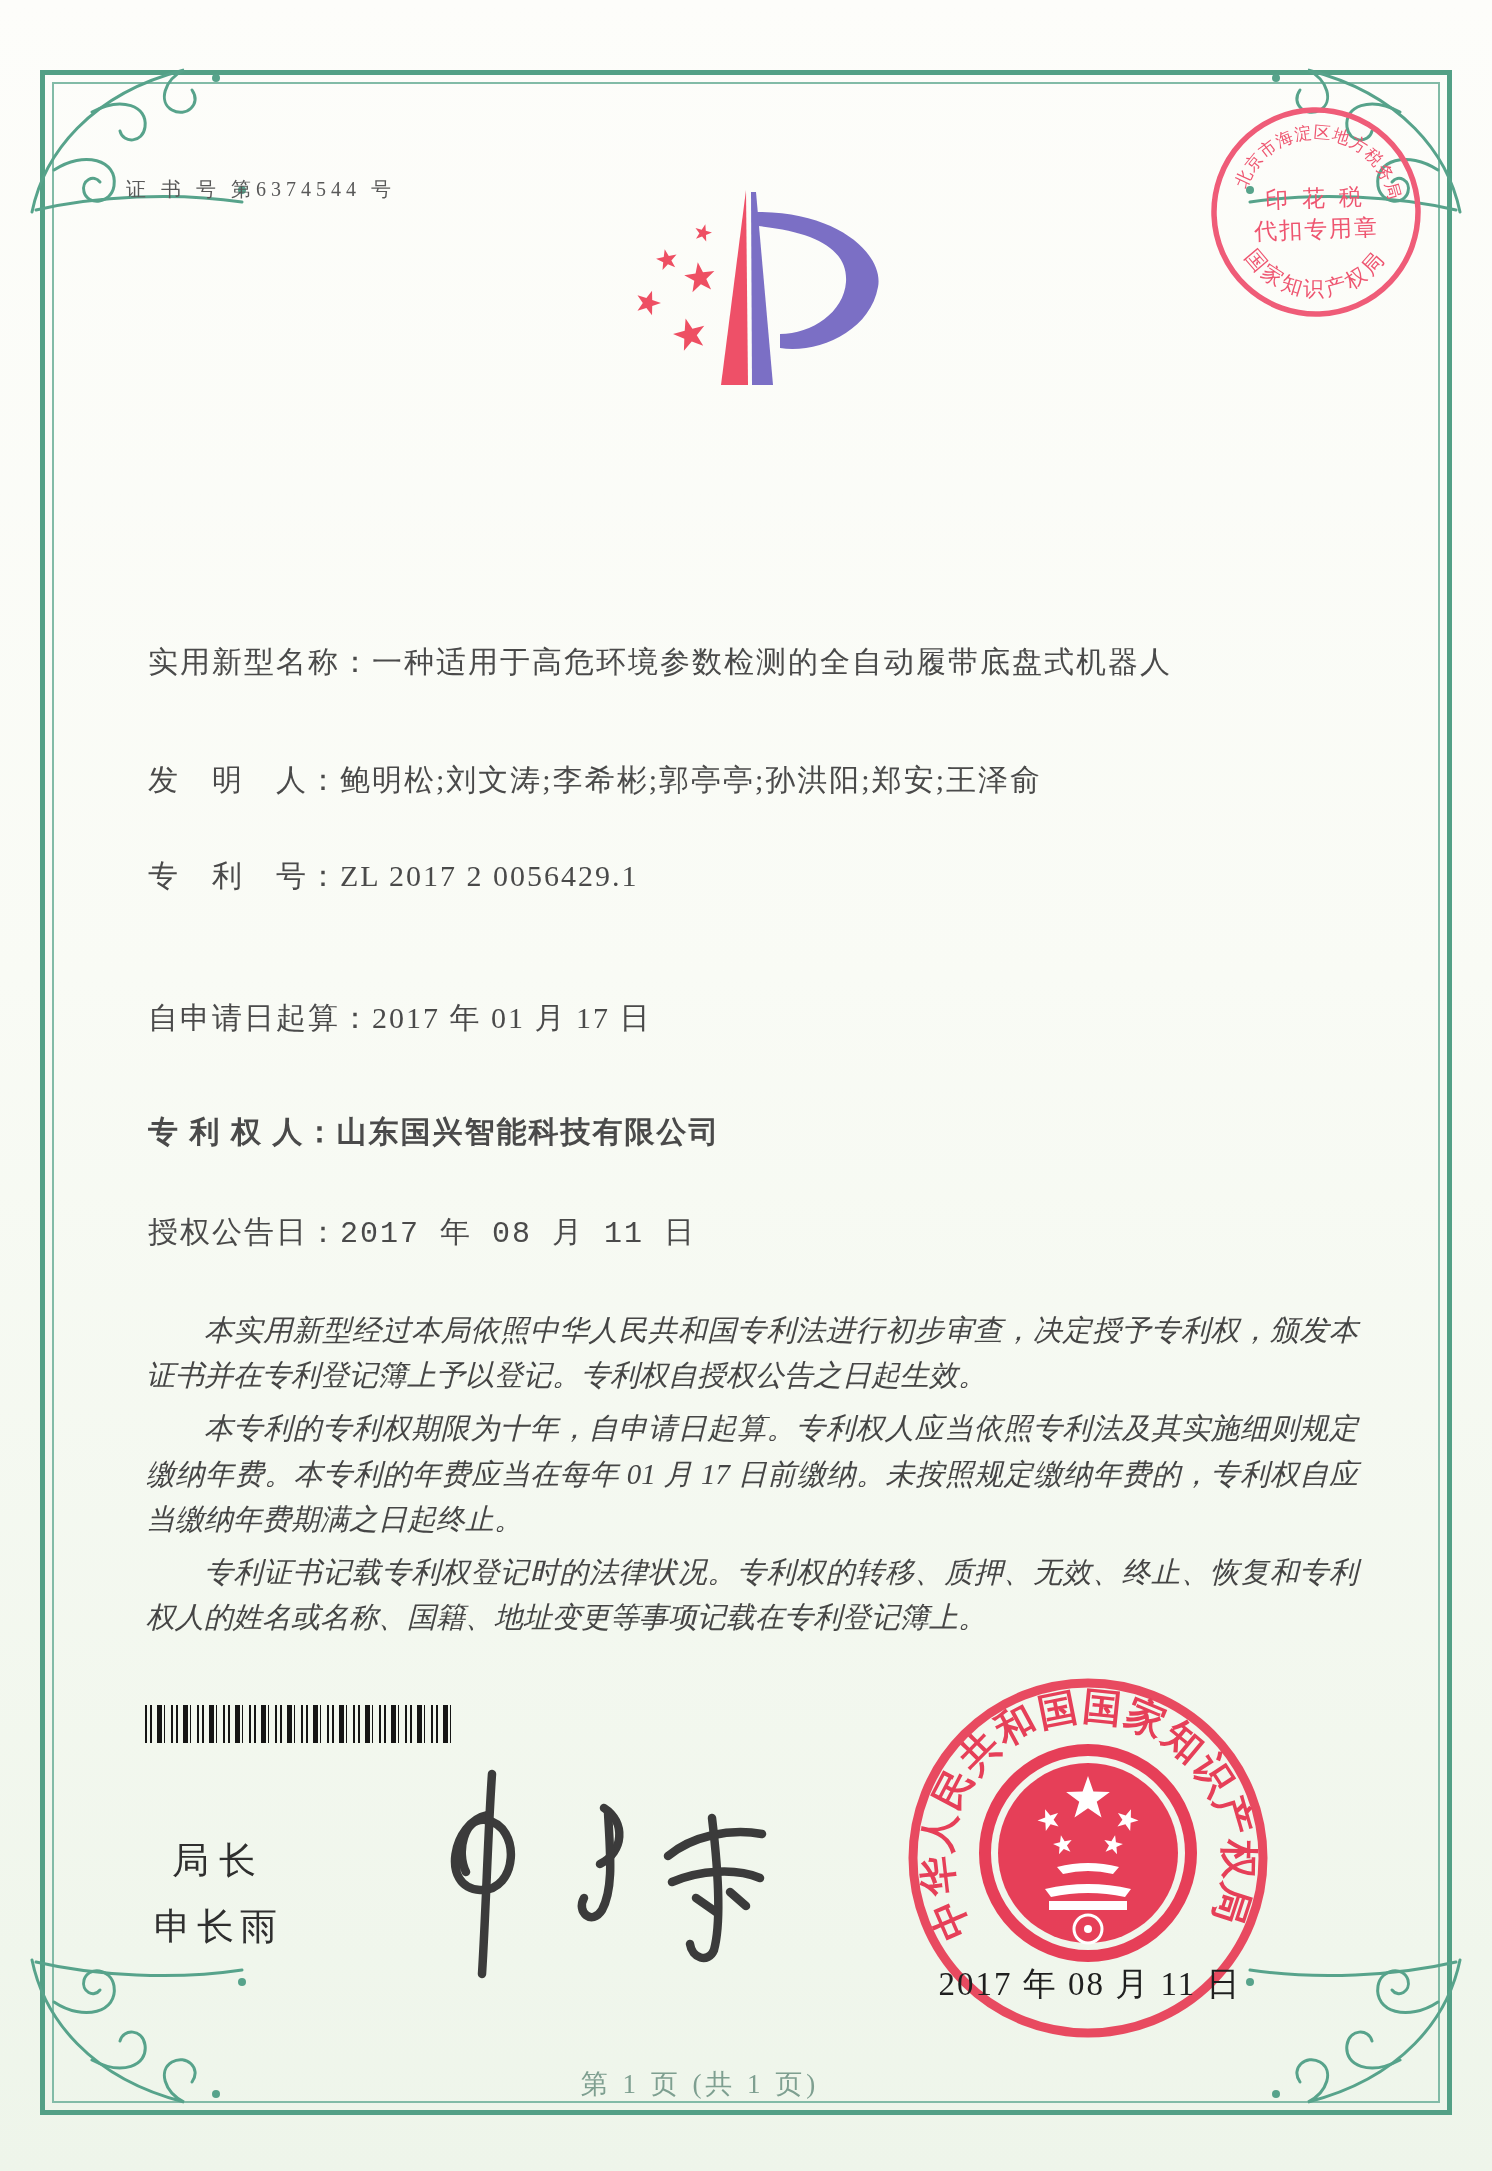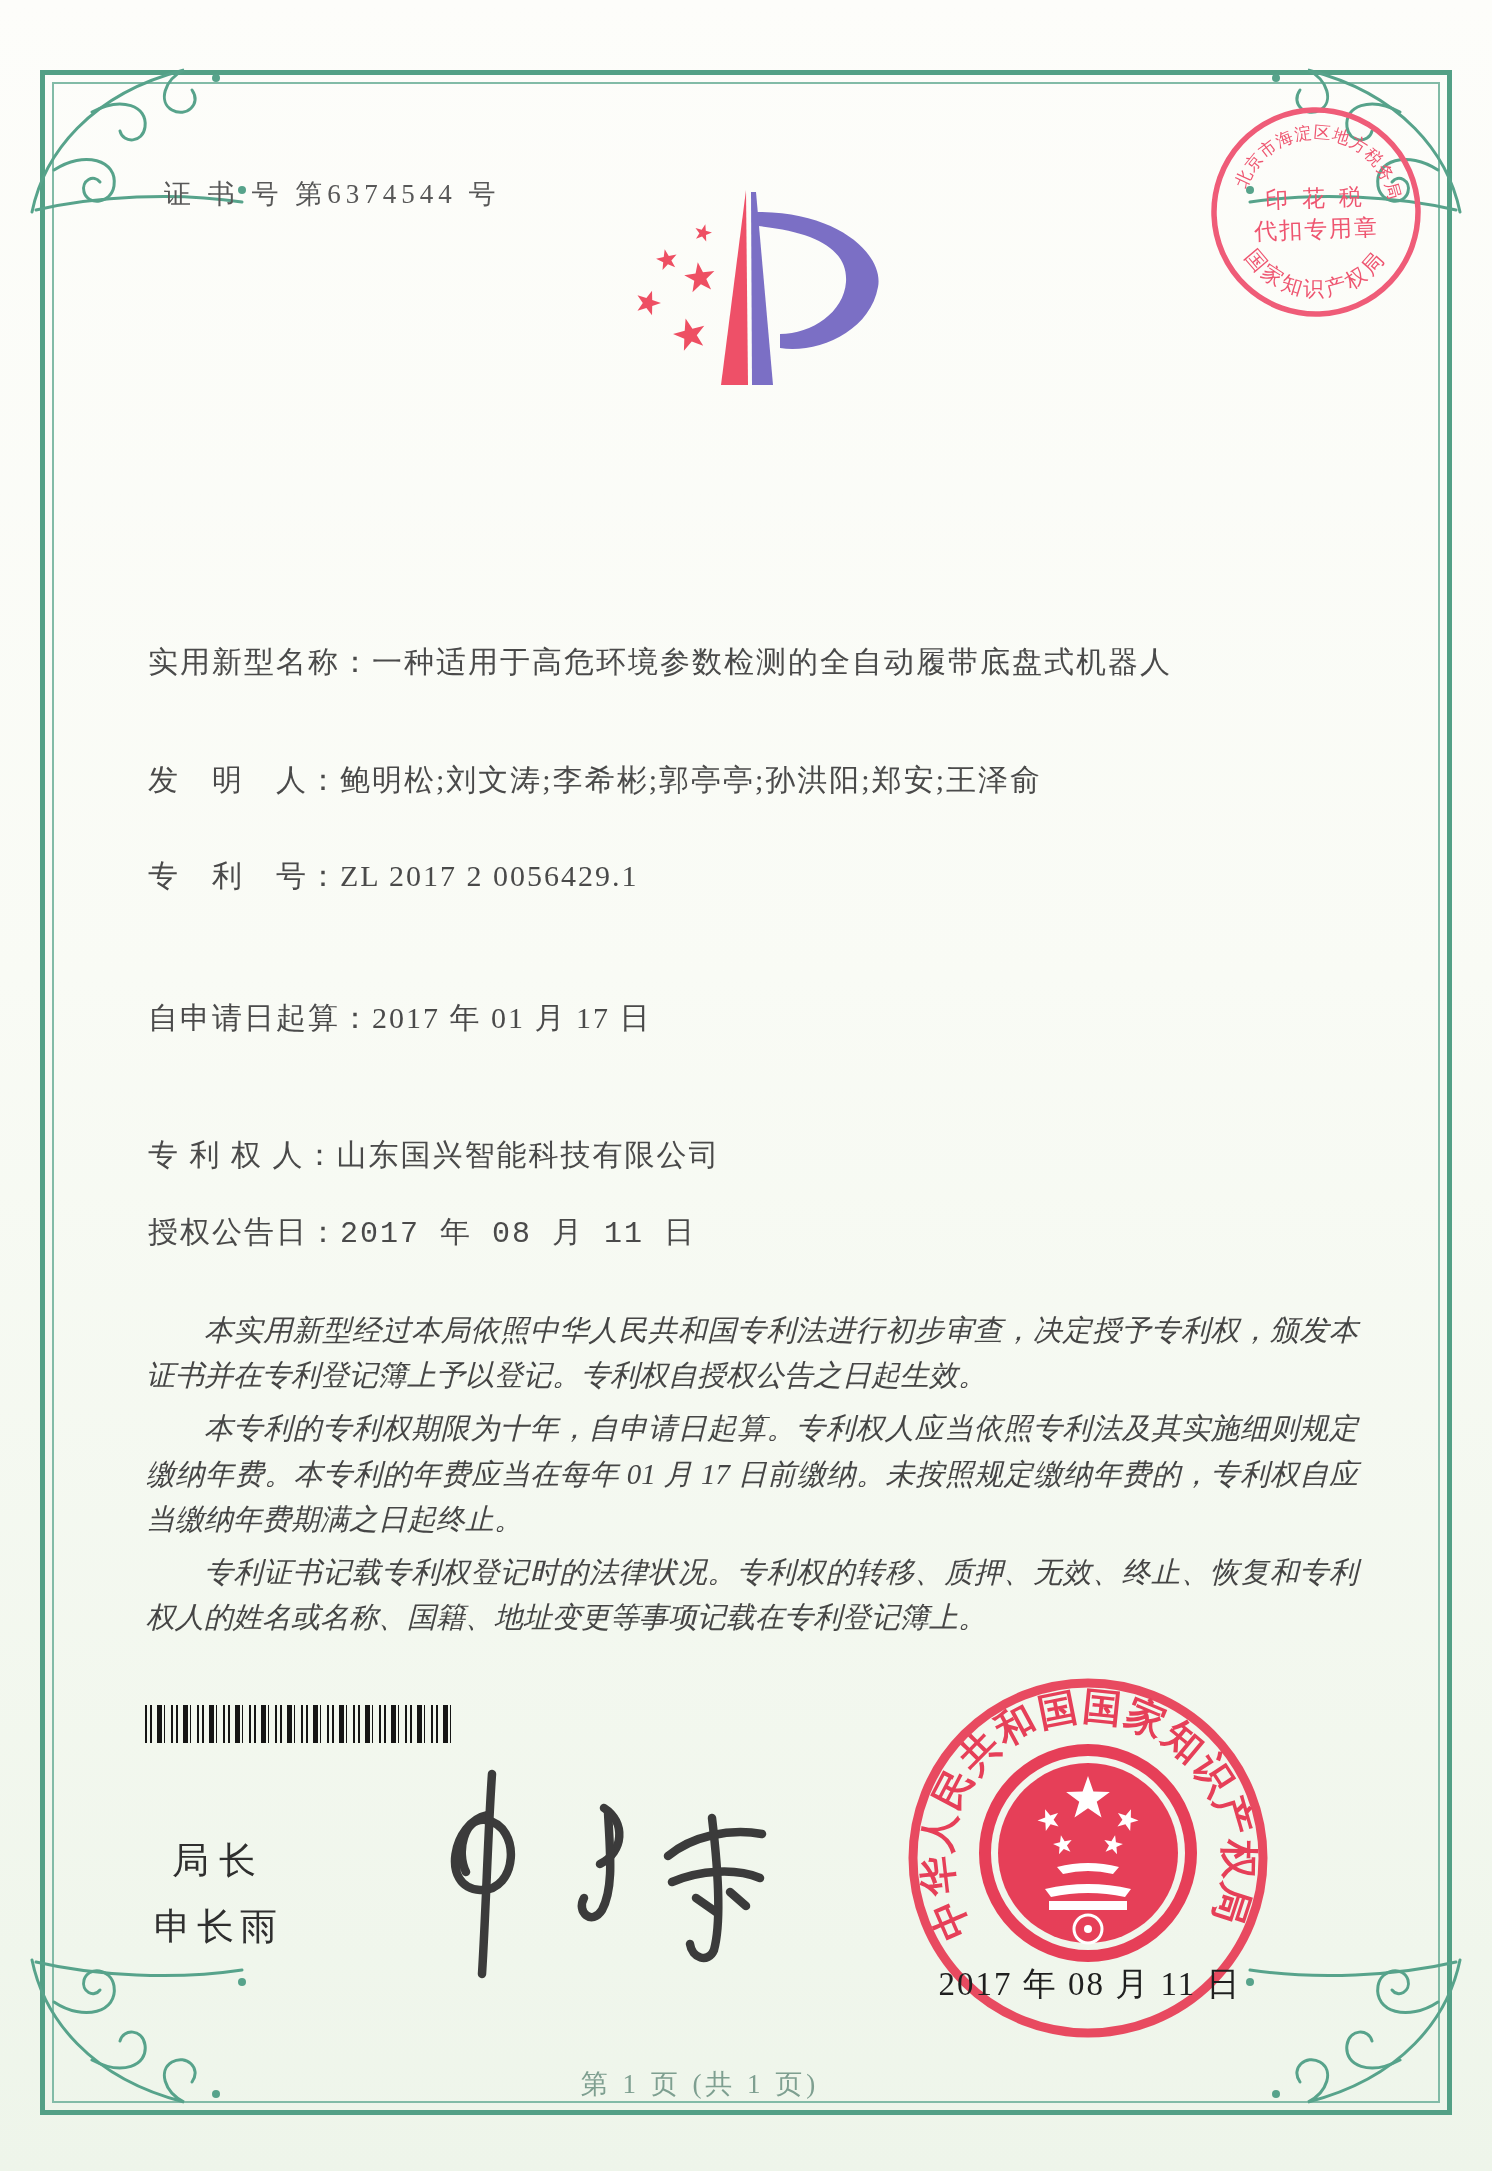--- a/index.html
+++ b/index.html
@@ -11,27 +11,27 @@
   .frame{position:absolute;left:40px;top:70px;width:1412px;height:2045px;
     border:5px solid #53a086;box-sizing:border-box;}
   .frame-inner{position:absolute;left:52px;top:82px;width:1388px;height:2021px;
     border:2px solid #82bba7;box-sizing:border-box;}
   .corner{position:absolute;width:240px;height:170px;}
   .corner svg{display:block;}
   .c-tl{left:26px;top:50px;}
   .c-tr{left:1226px;top:50px;transform:scaleX(-1);}
   .c-bl{left:26px;top:1952px;transform:scaleY(-1);}
   .c-br{left:1226px;top:1952px;transform:scale(-1,-1);}
-  .cert-no{position:absolute;left:126px;top:176px;font-size:27px;color:#585858;letter-spacing:5px;margin-left:38px;}
+  .cert-no{position:absolute;left:126px;top:176px;font-size:20px;color:#585858;letter-spacing:5px;}
   .logo{position:absolute;left:612px;top:182px;}
   .tax-stamp{position:absolute;left:1206px;top:102px;transform:rotate(-2deg);}
   .title{position:absolute;left:0;top:418px;width:1492px;text-align:center;
     font-size:77px;font-weight:bold;letter-spacing:14px;color:#3a3a3a;}
   .field{position:absolute;left:148px;font-size:30px;letter-spacing:2px;color:#4a4a4a;white-space:nowrap;}
-  .f0{top:642px;} .f1{top:760px;} .f2{top:856px;} .f3{top:998px;} .f4{top:1135px;} .f5{top:1212px;font-family:Liberation Mono, monospace;}
+  .f0{top:642px;} .f1{top:760px;} .f2{top:856px;} .f3{top:998px;} .f4{top:1112px;font-weight:bold;} .f5{top:1212px;font-family:Liberation Mono, monospace;}
   .body-text{position:absolute;left:146px;top:1308px;width:1212px;font-size:29px;
     line-height:1.56;color:#454545;text-align:justify;}
   .body-text p{margin:0 0 8px 0;text-indent:2em;font-style:italic;}
   .barcode{position:absolute;left:145px;top:1705px;width:310px;height:38px;
     background-image:
       repeating-linear-gradient(90deg,#151515 0 2px,transparent 2px 5px,#151515 5px 7px,transparent 7px 12px,#151515 12px 17px,transparent 17px 19px,#151515 19px 20px,transparent 20px 26px),
       repeating-linear-gradient(90deg,#151515 0 1px,transparent 1px 13px);}
   .director-label{position:absolute;left:156px;top:1836px;font-size:37px;letter-spacing:10px;
     color:#2f2f2f;font-family:"DejaVu Sans","Liberation Sans",sans-serif;margin-left:16px;}
   .director-name{position:absolute;left:154px;top:1902px;font-size:37px;letter-spacing:6px;

